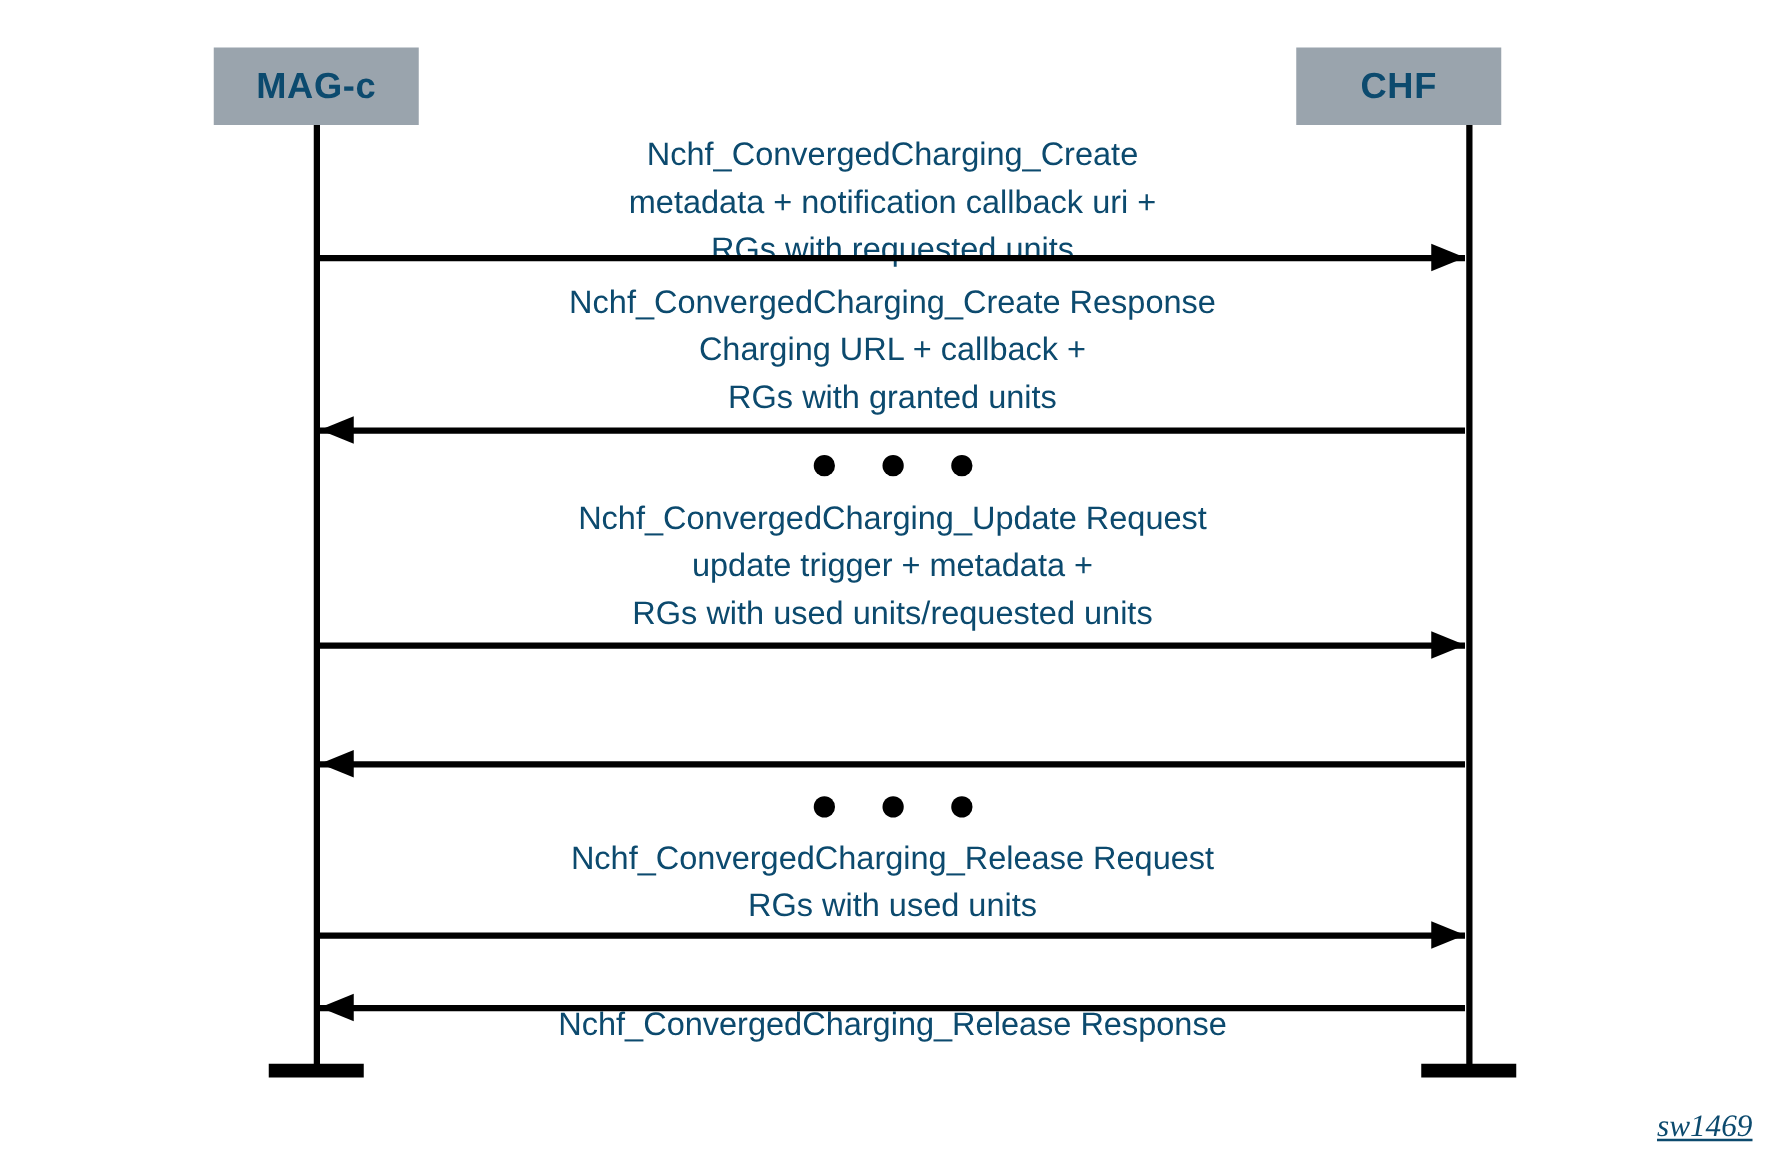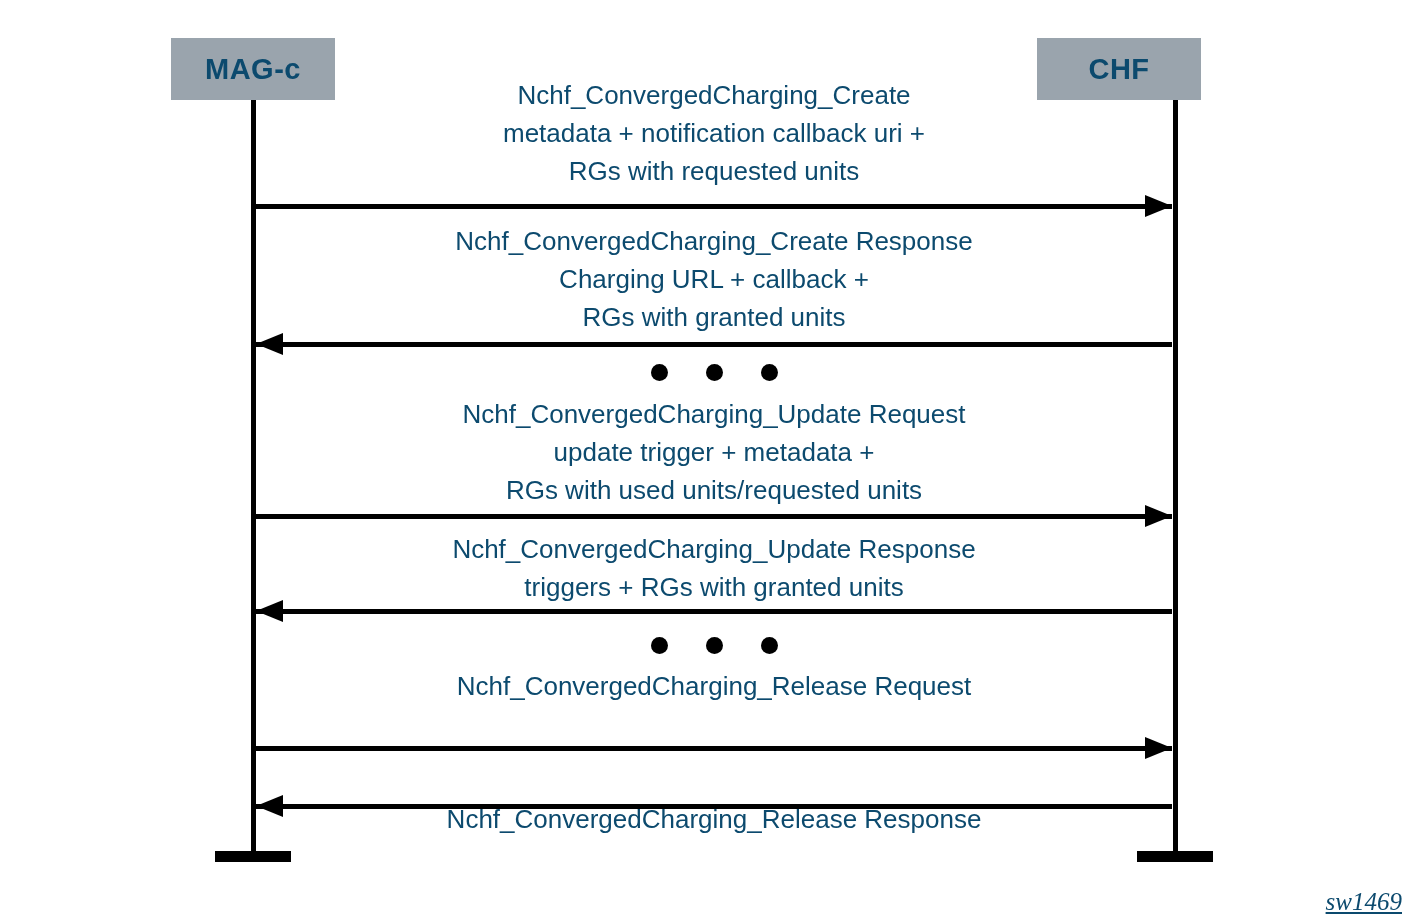--- a/index.html
+++ b/index.html
@@ -130,21 +130,21 @@
 
   <div class="actor" id="actor-left">MAG-c</div>
   <div class="actor" id="actor-right">CHF</div>
 
   <div class="lifeline" id="lifeline-left"></div>
   <div class="lifeline" id="lifeline-right"></div>
 
   <div class="terminator" id="term-left"></div>
   <div class="terminator" id="term-right"></div>
 
-  <div class="msg-label" style="top:76px">
+  <div class="msg-label" style="top:104px">
     <div>Nchf_ConvergedCharging_Create</div>
     <div>metadata + notification callback uri +</div>
     <div>RGs with requested units</div>
   </div>
   <div class="arrow right" style="top:204px"></div>
 
   <div class="msg-label" style="top:222px">
     <div>Nchf_ConvergedCharging_Create Response</div>
     <div>Charging URL + callback +</div>
     <div>RGs with granted units</div>
@@ -157,34 +157,31 @@
     <span></span>
   </div>
 
   <div class="msg-label" style="top:395px">
     <div>Nchf_ConvergedCharging_Update Request</div>
     <div>update trigger + metadata +</div>
     <div>RGs with used units/requested units</div>
   </div>
   <div class="arrow right" style="top:514px"></div>
 
-  <div class="msg-label" style="top:530px">
-    <div>Nchf_ConvergedCharging_Update Response</div>
-    <div>triggers + RGs with granted units</div>
-  </div>
   <div class="arrow left" style="top:609px"></div>
 
   <div class="dots" style="top:637px">
     <span></span>
     <span></span>
     <span></span>
   </div>
 
   <div class="msg-label" style="top:667px">
     <div>Nchf_ConvergedCharging_Release Request</div>
+    <div>RGs with used units</div>
   </div>
   <div class="arrow right" style="top:746px"></div>
 
   <div class="msg-label" style="top:800px">
     <div>Nchf_ConvergedCharging_Release Response</div>
   </div>
   <div class="arrow left" style="top:804px"></div>
 
   <div class="watermark">sw1469</div>
 

